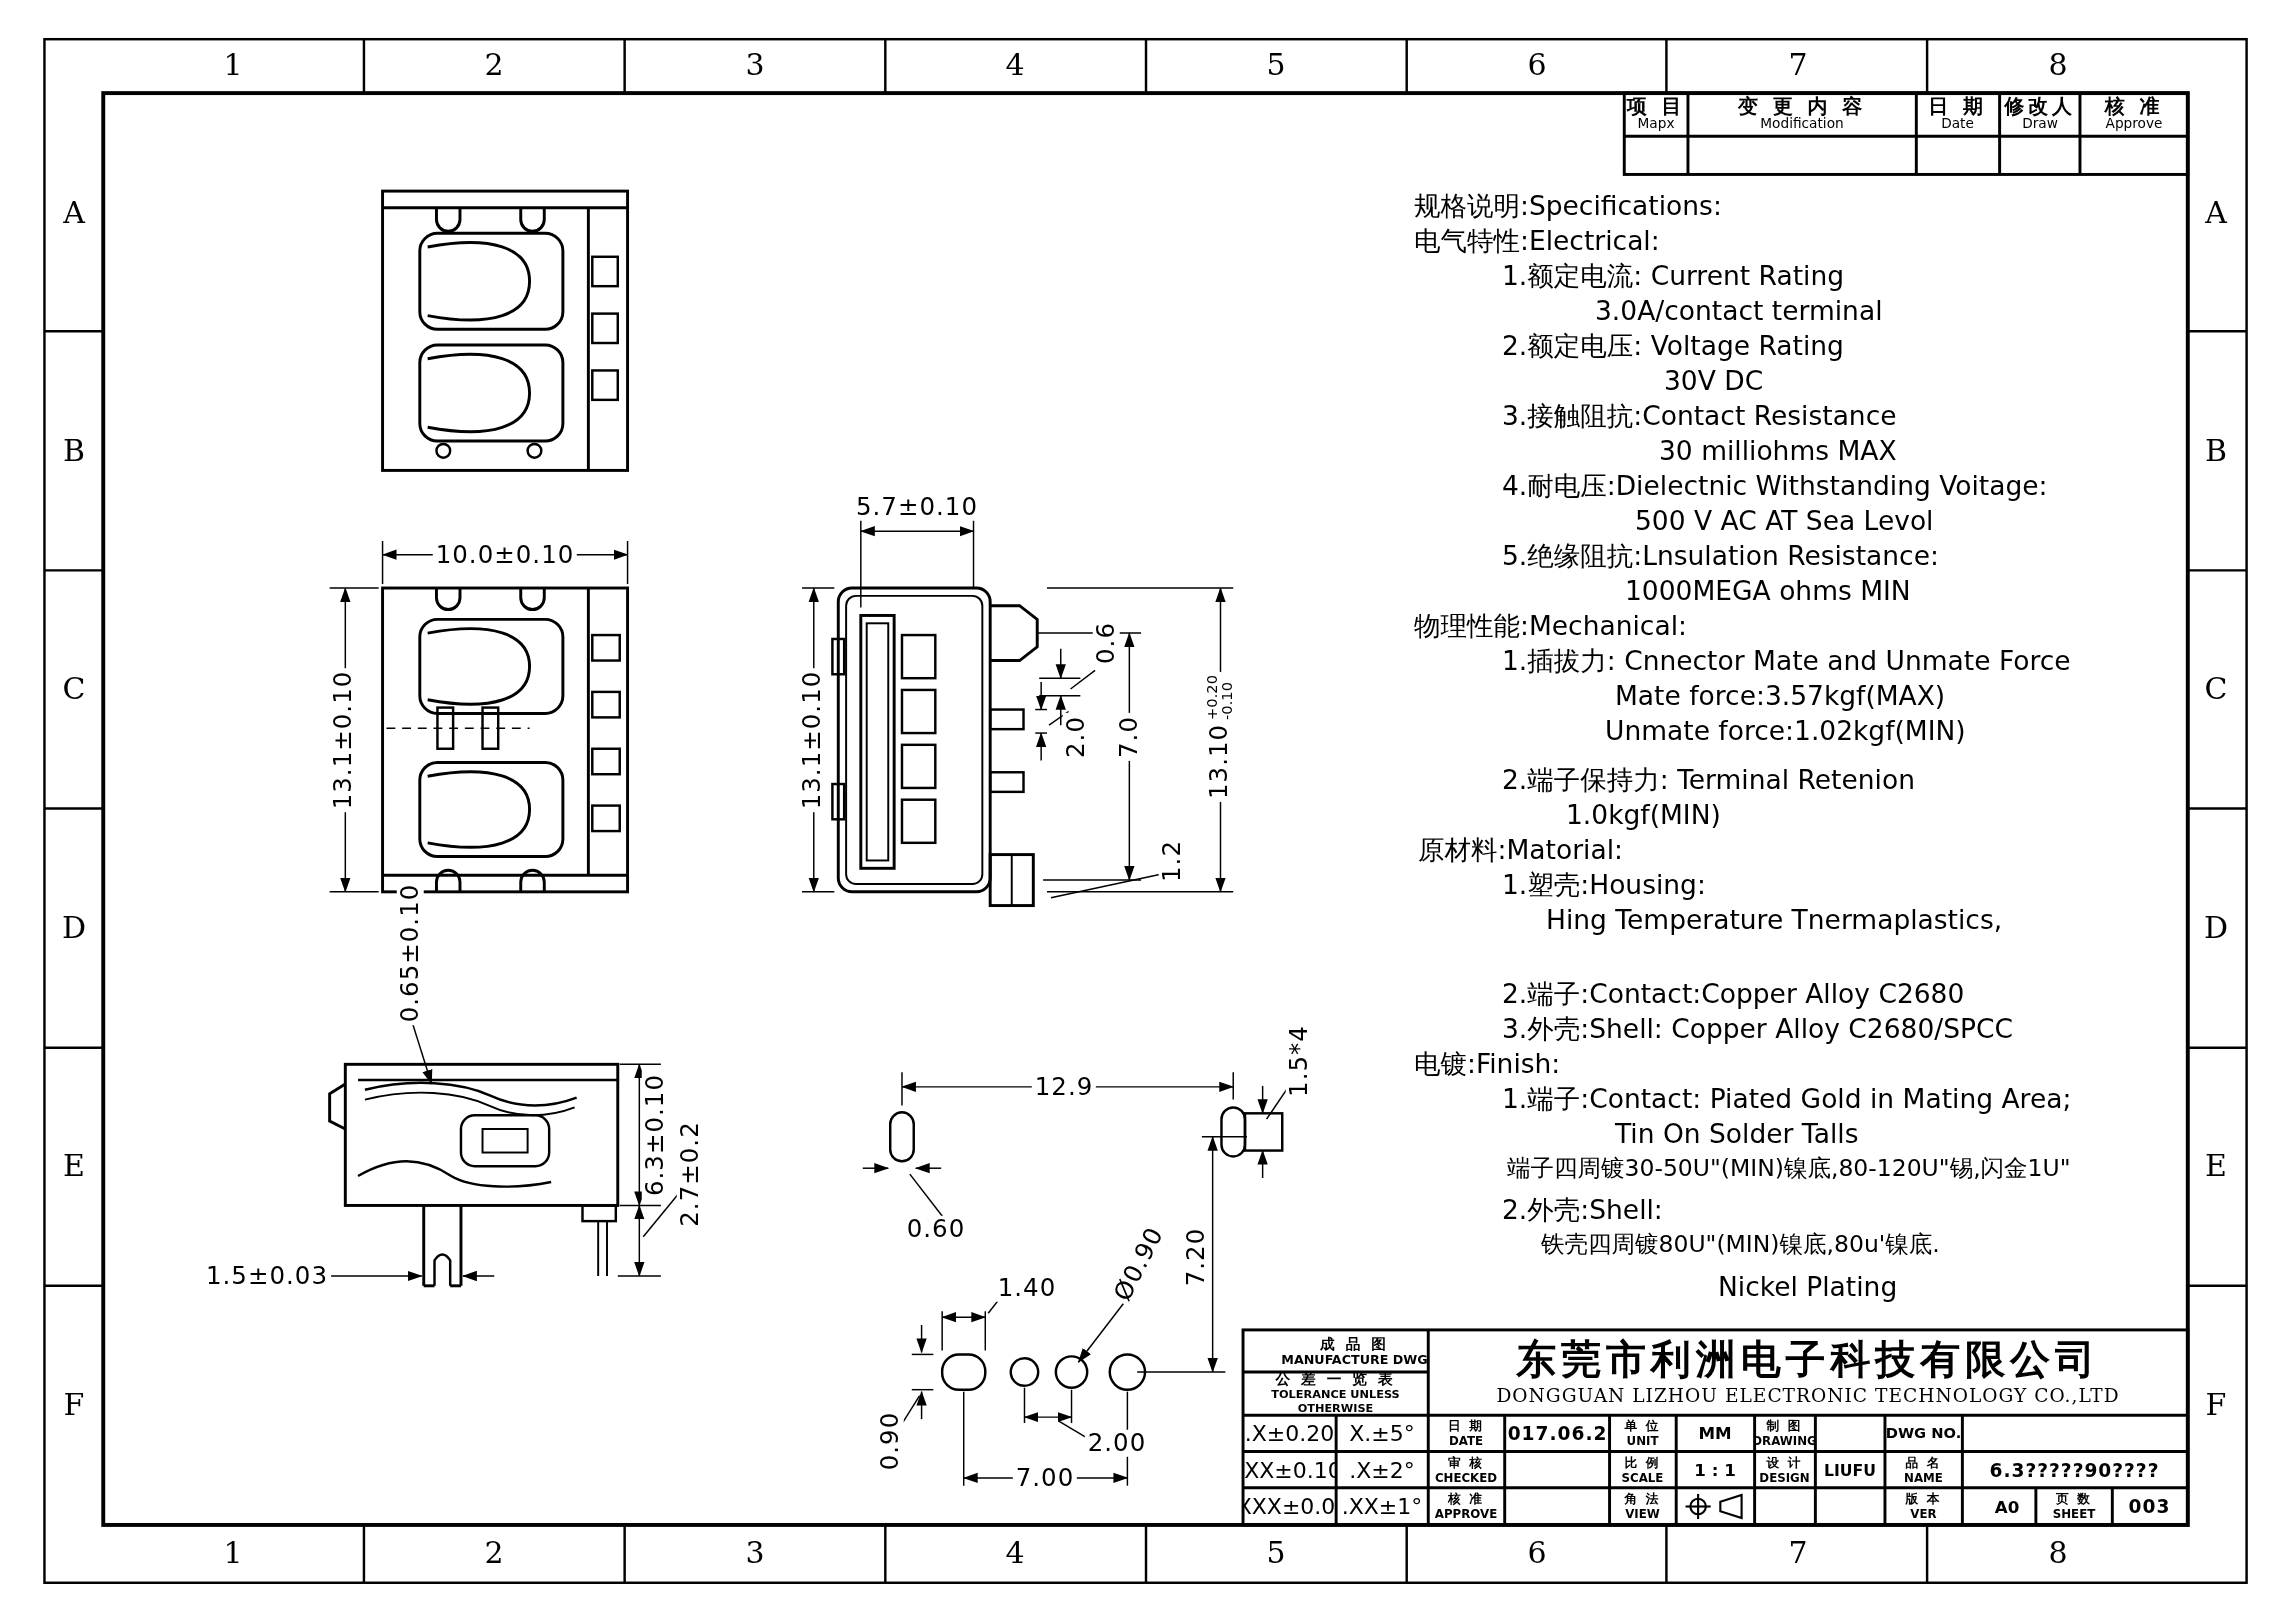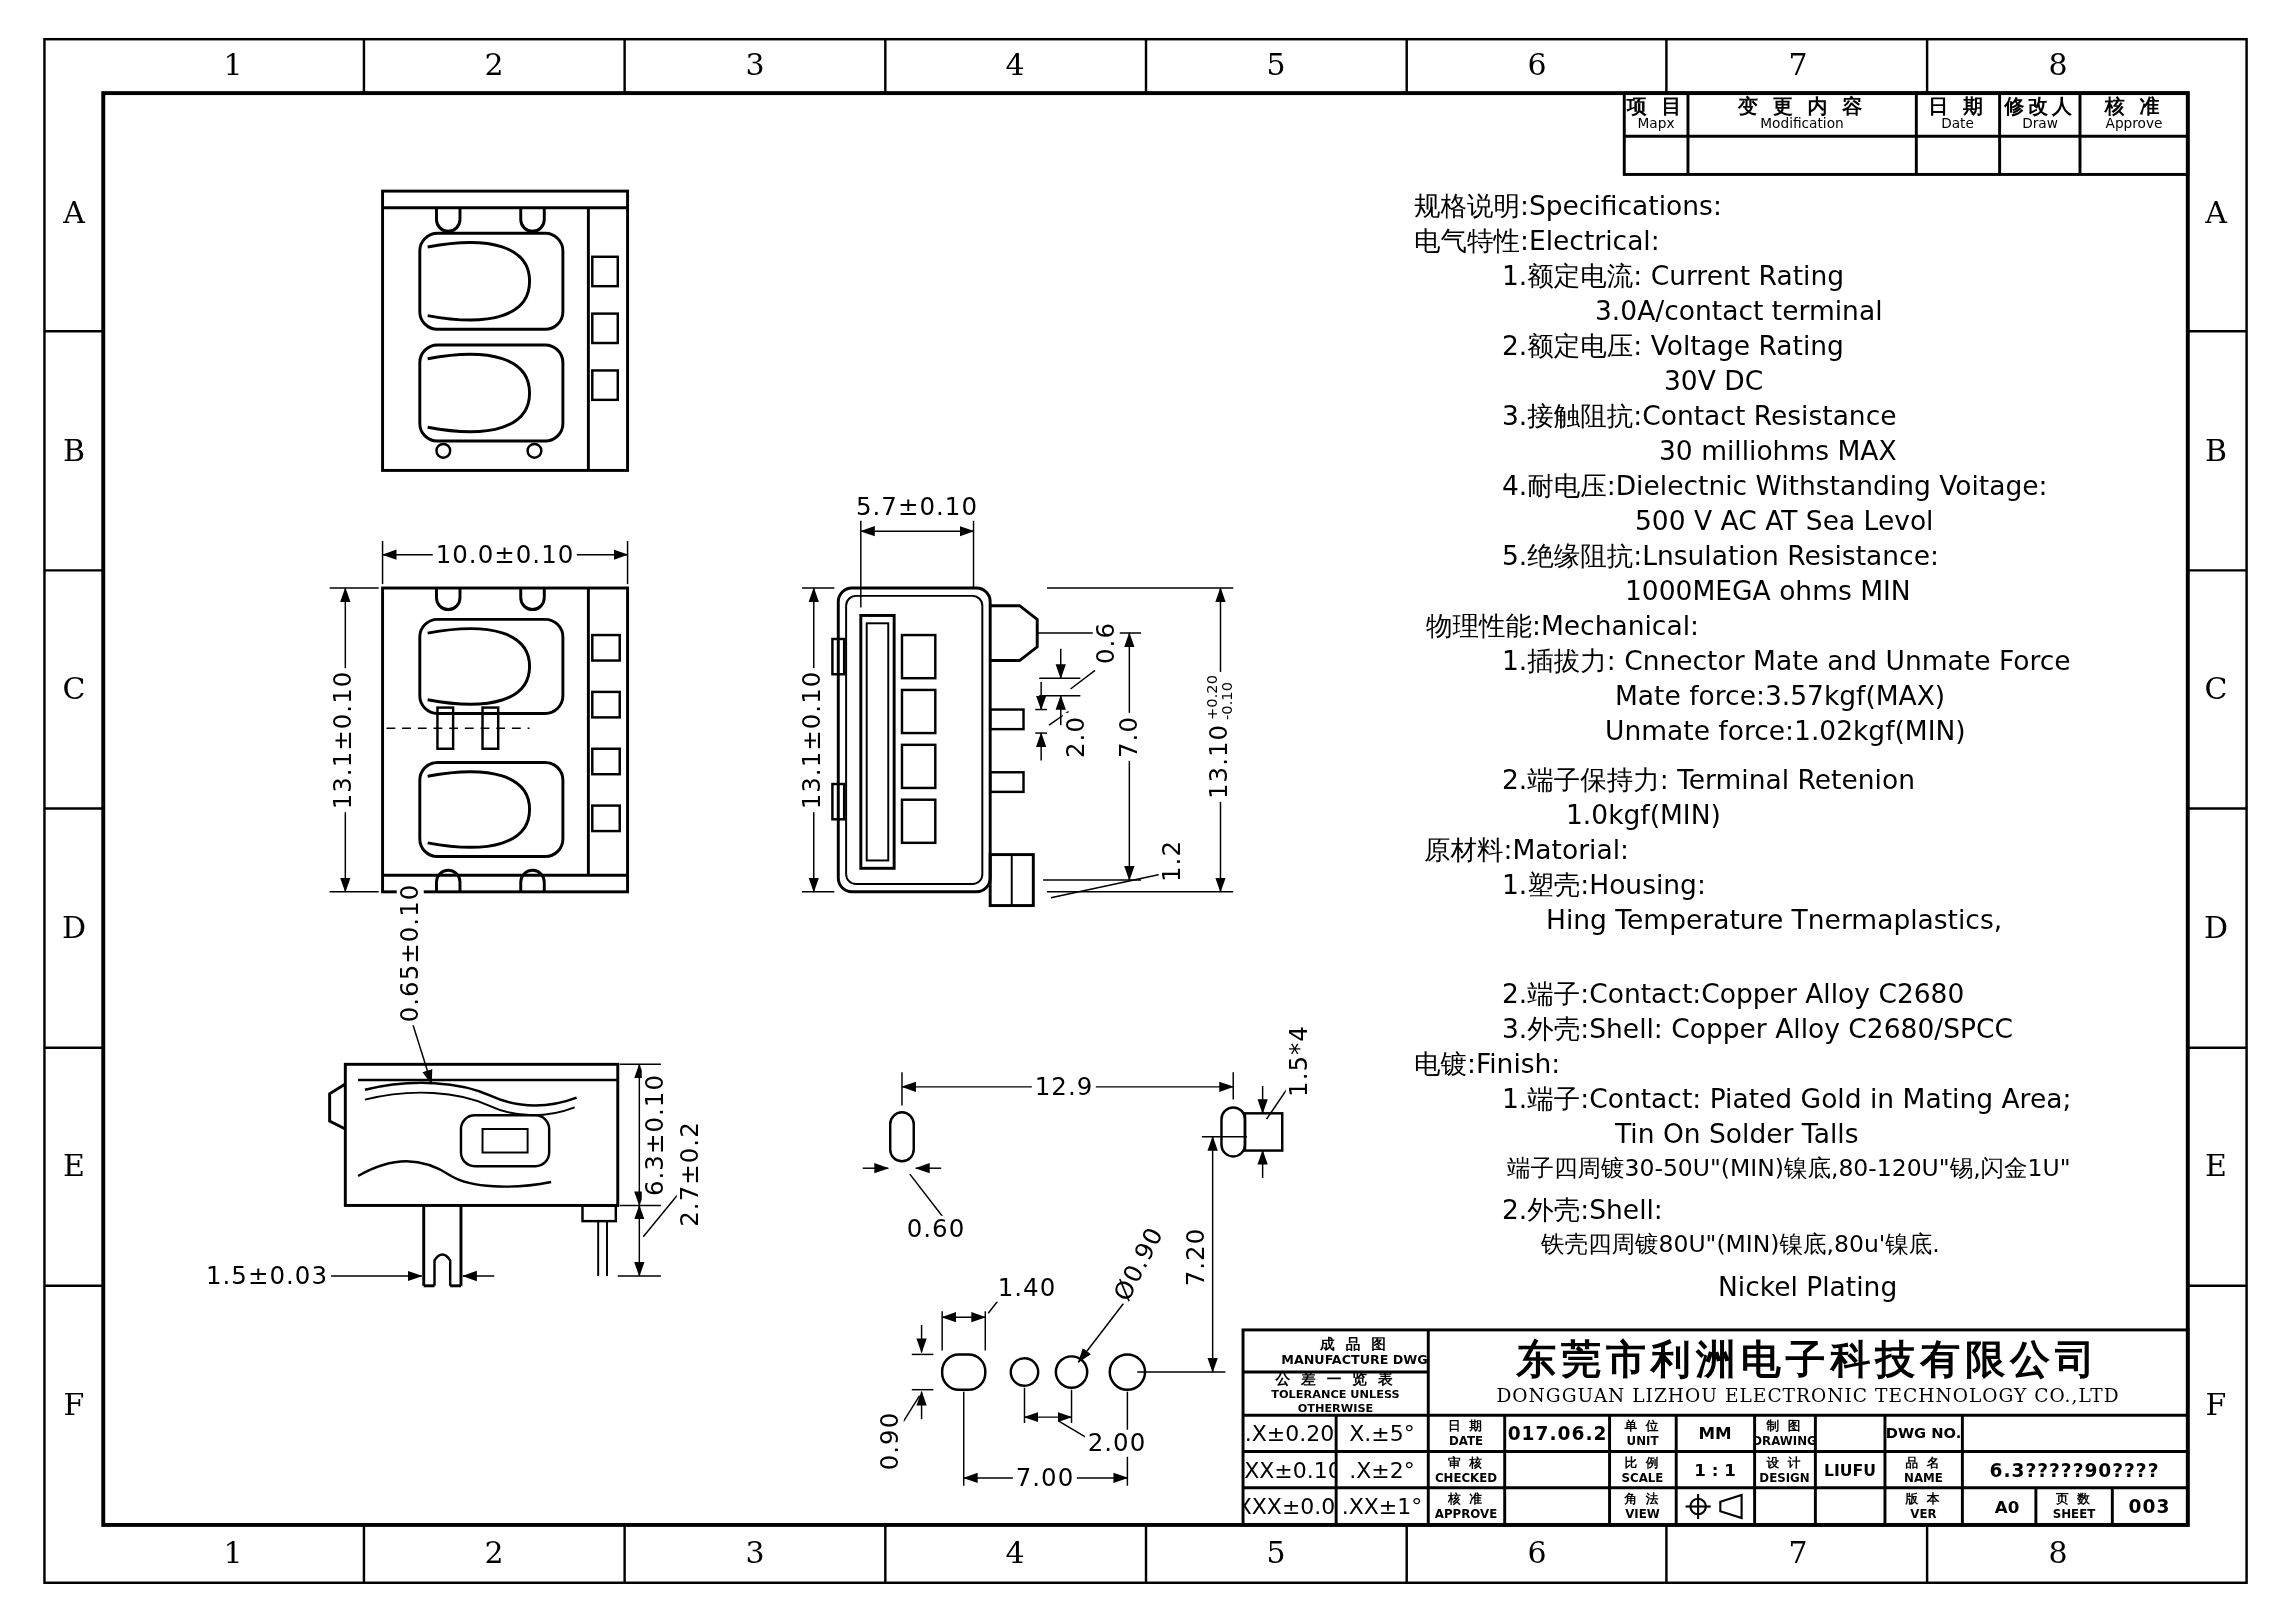--- a/index.html
+++ b/index.html
@@ -327,27 +327,27 @@
     <div class="sl" style="margin-left:88px">1.额定电流: Current  Rating</div>
     <div class="sl" style="margin-left:181px">3.0A/contact  terminal</div>
     <div class="sl" style="margin-left:88px">2.额定电压: Voltage  Rating</div>
     <div class="sl" style="margin-left:250px">30V  DC</div>
     <div class="sl" style="margin-left:88px">3.接触阻抗:Contact  Resistance</div>
     <div class="sl" style="margin-left:245px">30  milliohms  MAX</div>
     <div class="sl" style="margin-left:88px">4.耐电压:Dielectnic  Withstanding  Voitage:</div>
     <div class="sl" style="margin-left:221px">500  V  AC  AT  Sea  Levol</div>
     <div class="sl" style="margin-left:88px">5.绝缘阻抗:Lnsulation  Resistance:</div>
     <div class="sl" style="margin-left:211px">1000MEGA  ohms  MIN</div>
-    <div class="sl" style="margin-left:12px">物理性能:Mechanical:</div>
+    <div class="sl" style="margin-left:0">物理性能:Mechanical:</div>
     <div class="sl" style="margin-left:88px">1.插拔力: Cnnector  Mate  and  Unmate  Force</div>
     <div class="sl" style="margin-left:201px">Mate  force:3.57kgf(MAX)</div>
     <div class="sl" style="margin-left:191px">Unmate  force:1.02kgf(MIN)</div>
     <div class="sl" style="margin-left:88px;margin-top:13.7px">2.端子保持力: Terminal  Retenion</div>
     <div class="sl" style="margin-left:152px">1.0kgf(MIN)</div>
-    <div class="sl" style="margin-left:10px">原材料:Matorial:</div>
+    <div class="sl" style="margin-left:4px">原材料:Matorial:</div>
     <div class="sl" style="margin-left:88px">1.塑壳:Housing:</div>
     <div class="sl" style="margin-left:132px;margin-bottom:39px">Hing  Temperature   Tnermaplastics,</div>
     <div class="sl" style="margin-left:88px">2.端子:Contact:Copper  Alloy  C2680</div>
     <div class="sl" style="margin-left:88px">3.外壳:Shell:  Copper  Alloy  C2680/SPCC</div>
     <div class="sl" style="margin-left:0">电镀:Finish:</div>
     <div class="sl" style="margin-left:88px">1.端子:Contact:  Piated  Gold  in  Mating  Area;</div>
     <div class="sl" style="margin-left:201px">Tin  On  Solder  Talls</div>
     <div class="sl small" style="margin-left:93px">端子四周镀30-50U"(MIN)镍底,80-120U"锡,闪金1U"</div>
     <div class="sl" style="margin-left:88px;margin-top:5.9px">2.外壳:Shell:</div>
     <div class="sl small" style="margin-left:127px">铁壳四周镀80U"(MIN)镍底,80u'镍底.</div>

